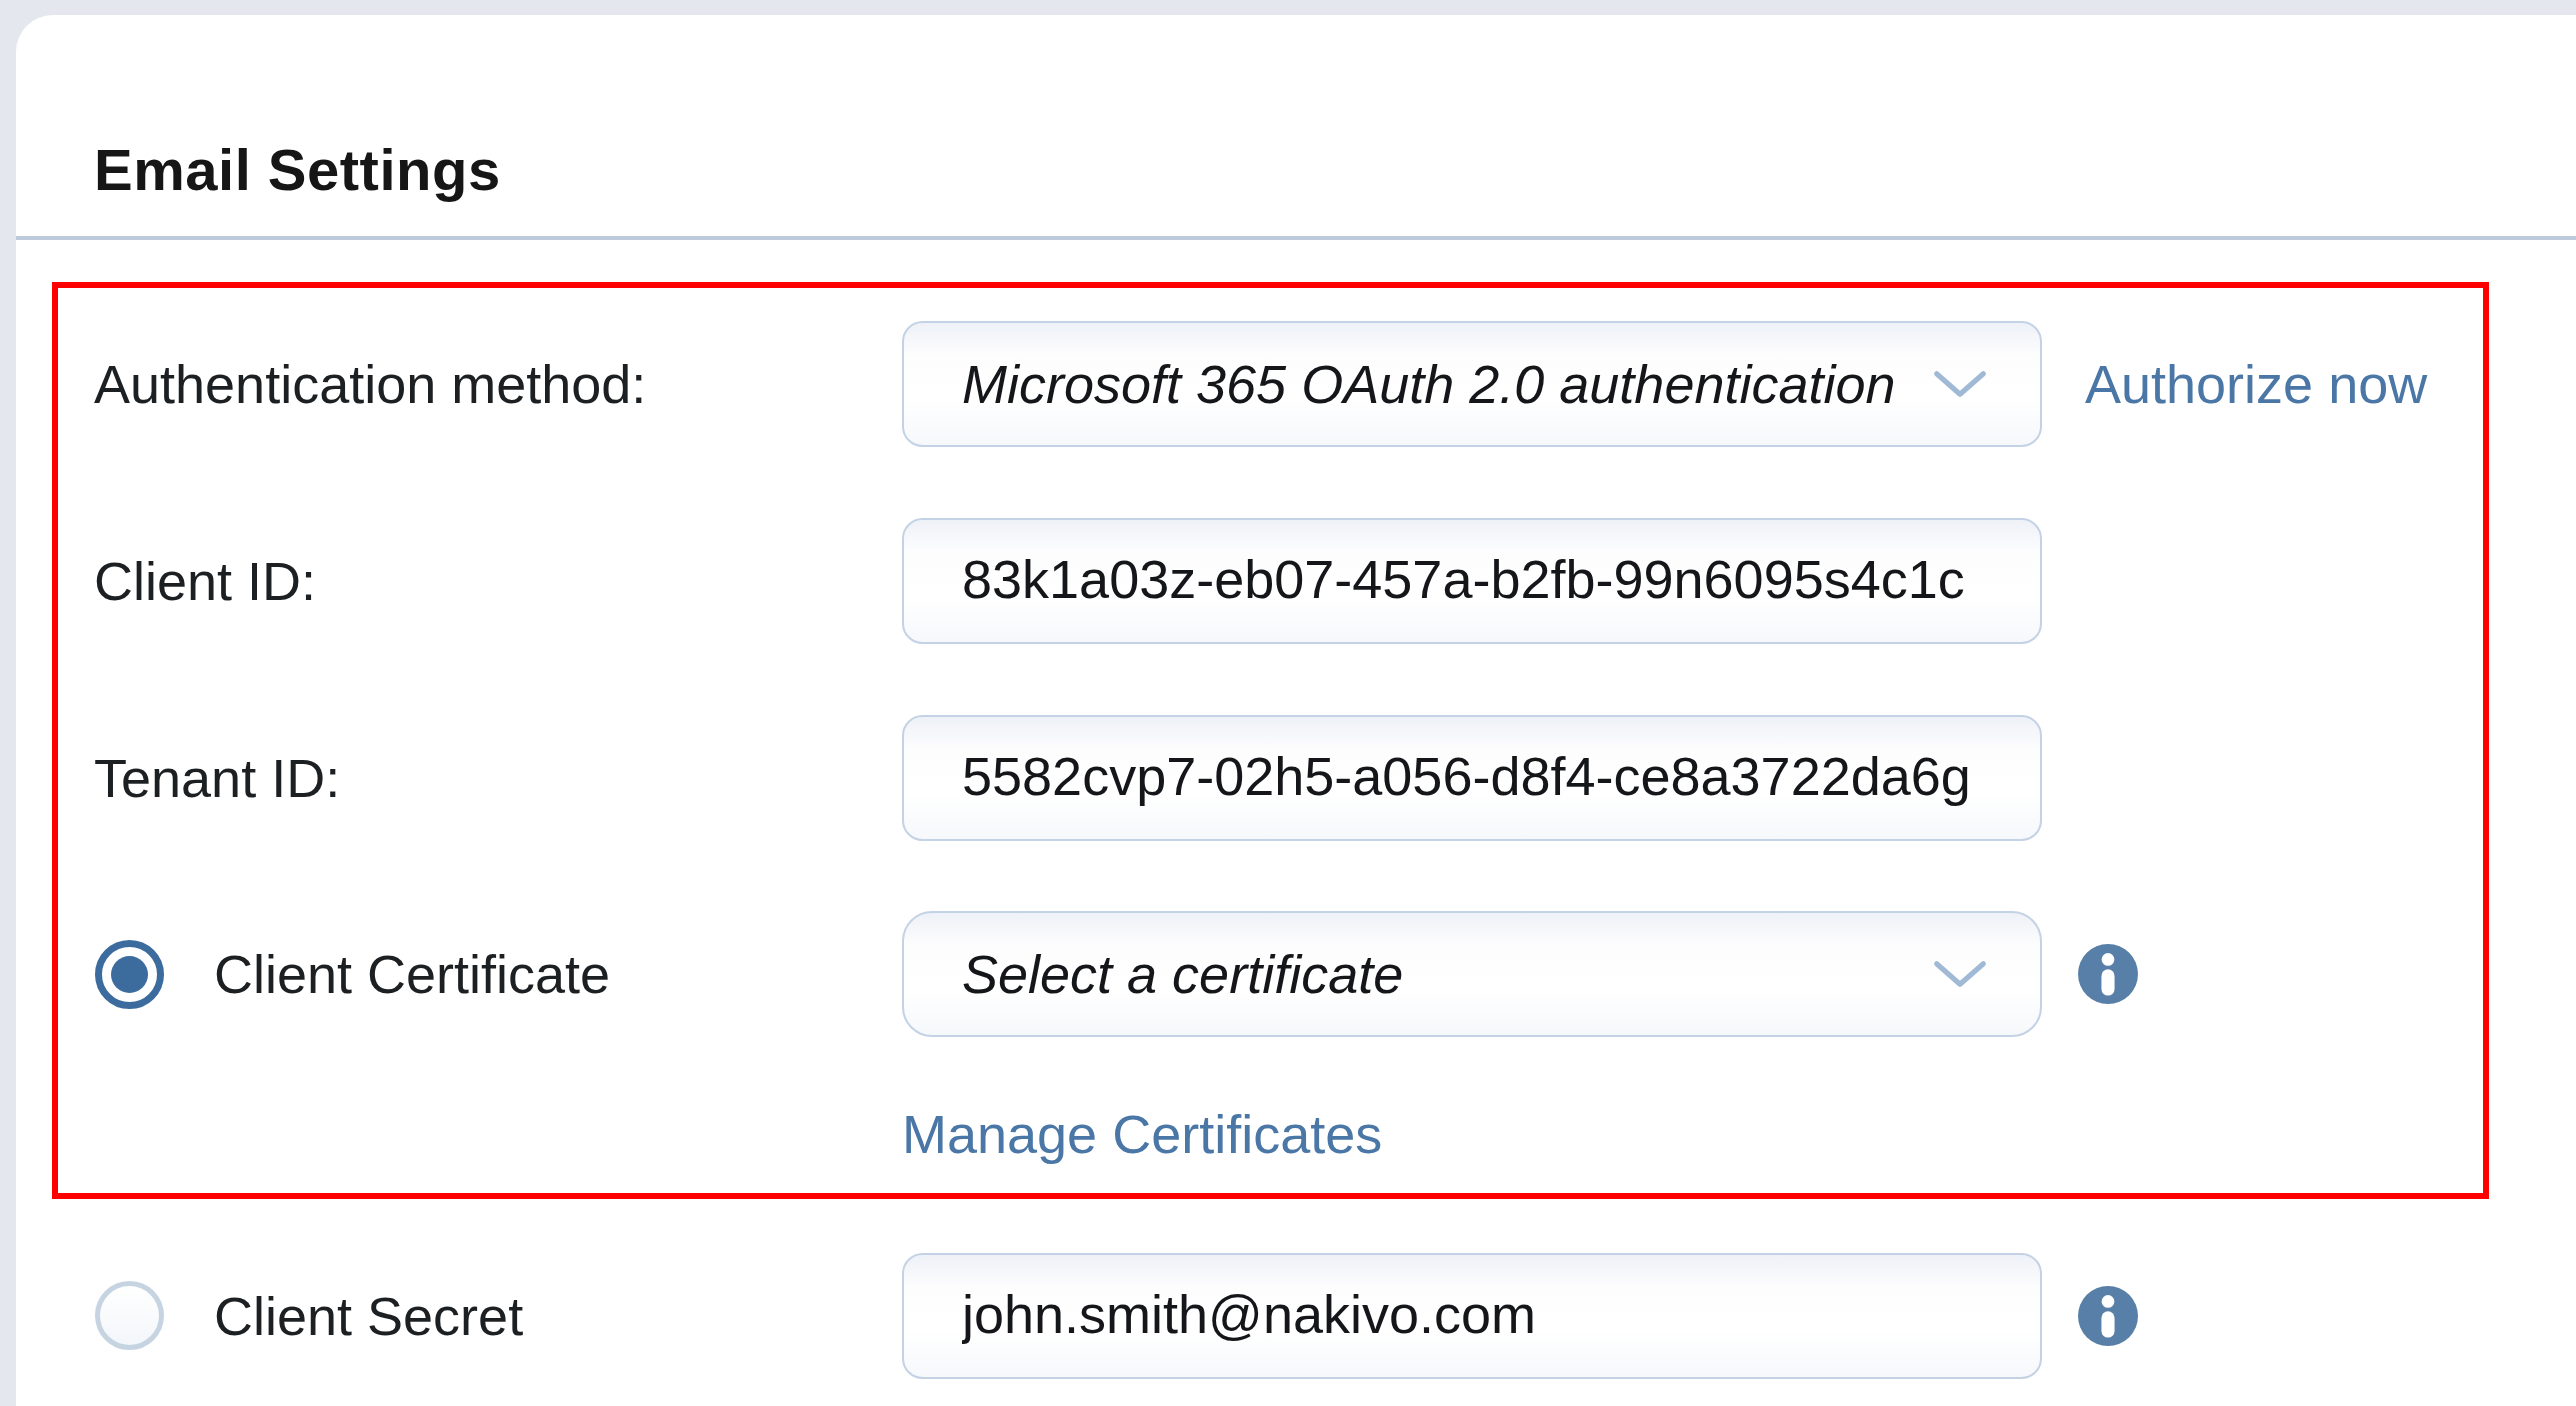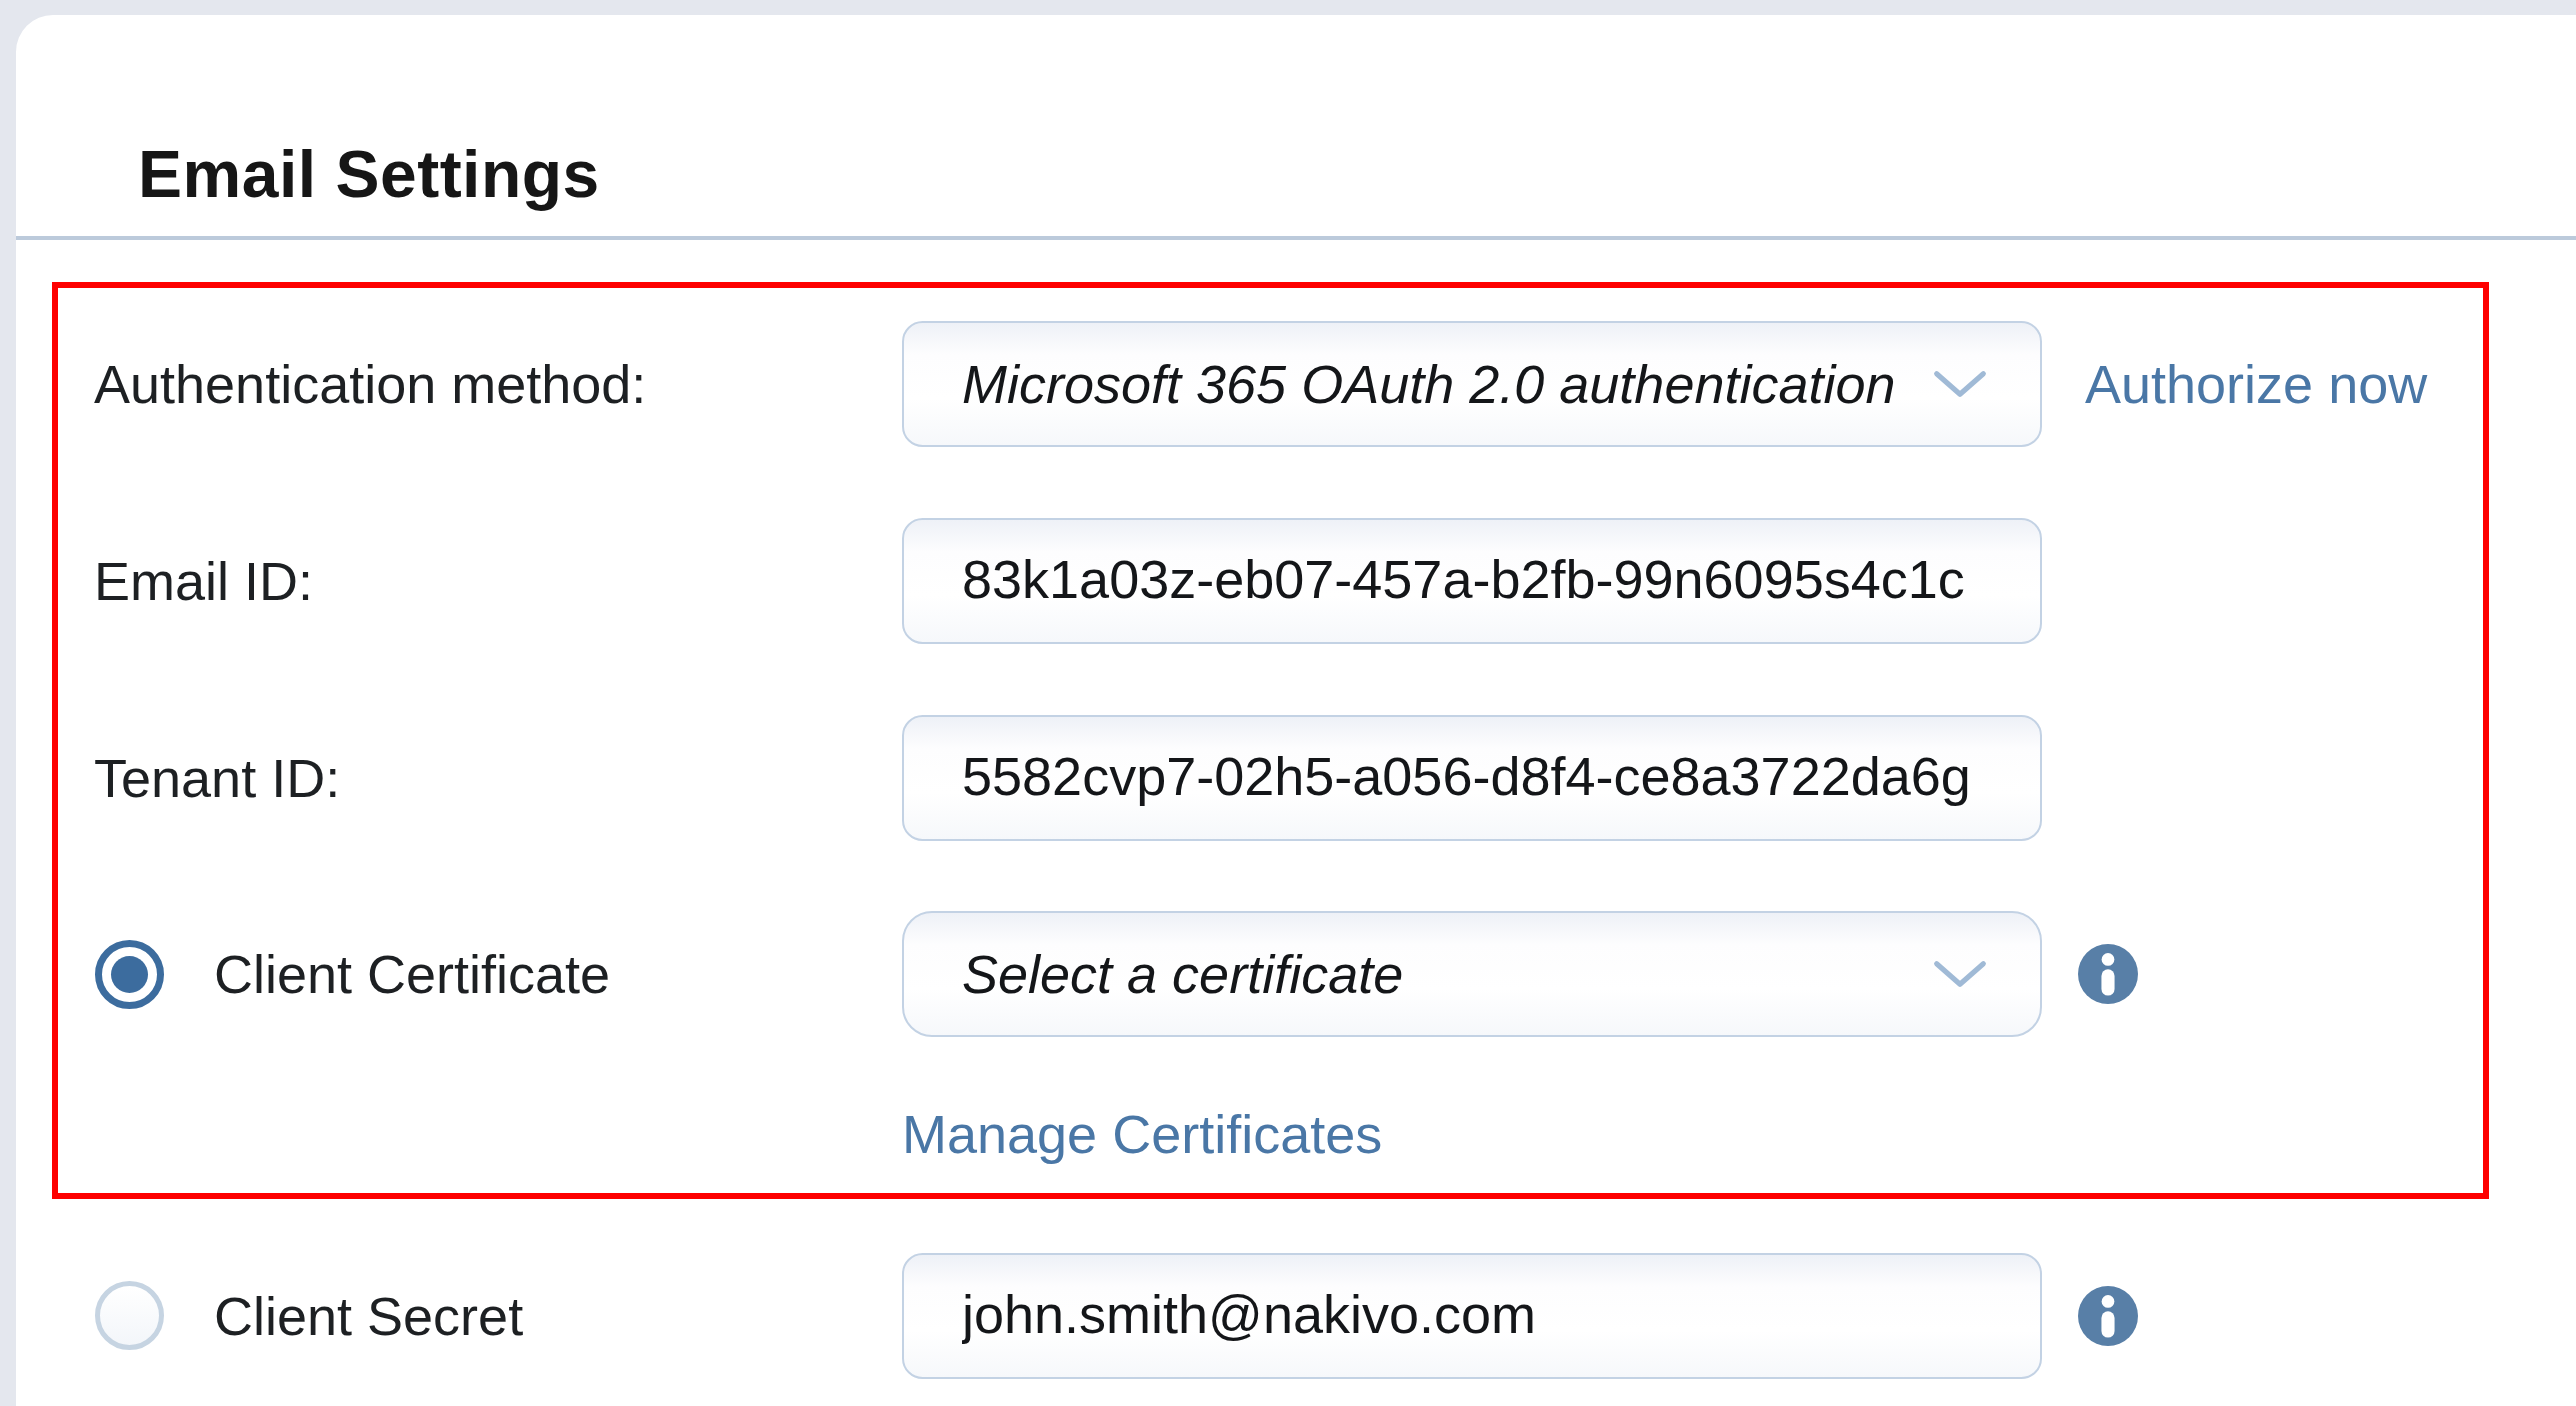--- a/index.html
+++ b/index.html
@@ -11,23 +11,22 @@
     font-family:"Liberation Sans","DejaVu Sans",sans-serif;
     color:#1d2023;
   }
   .card{
     position:absolute;left:16px;top:15px;right:0;bottom:0;
     background:#ffffff;
     border-top-left-radius:37px;
   }
   .page-title{
     position:absolute;left:94px;top:97px;
-    font-size:66px;font-weight:700;color:#161616;line-height:67px;
+    font-size:58px;font-weight:700;color:#161616;line-height:67px;
     letter-spacing:0.5px;
-    margin-left:44px;
   }
   .divider{
     position:absolute;left:16px;right:0;top:236px;height:3.7px;
     background:#bccadb;
   }
   .highlight-box{
     position:absolute;left:52px;top:282px;width:2437px;height:917px;
     border:6.6px solid #fe0000;box-sizing:border-box;
   }
   .field-label{
@@ -89,21 +88,21 @@
 
   <div class="field-label" style="top:321px;">Authentication method:</div>
   <div class="box select" style="top:321px;font-style:italic;">
     <span class="value">Microsoft 365 OAuth 2.0 authentication</span>
     <svg class="chevron" width="56" height="30" viewBox="0 0 60 32">
       <polyline points="5,5 30,27 55,5" fill="none" stroke="#a0bad6" stroke-width="5.5" stroke-linecap="round" stroke-linejoin="round"></polyline>
     </svg>
   </div>
   <a class="link row-centered" style="left:2085px;top:321px;">Authorize now</a>
 
-  <div class="field-label" style="top:518px;">Email ID:</div>
+  <div class="field-label" style="top:518px;">Client ID:</div>
   <input class="box" style="top: 518px;" type="text" readonly="" value="83k1a03z-eb07-457a-b2fb-99n6095s4c1c">
 
   <div class="field-label" style="top:715px;">Tenant ID:</div>
   <input class="box" style="top: 715px;" type="text" readonly="" value="5582cvp7-02h5-a056-d8f4-ce8a3722da6g">
 
   <div class="radio selected" style="top:940px;">
     <span class="dot"></span>
   </div>
   <div class="radio-label" style="top:911px;">Client Certificate</div>
   <div class="box select" style="top:911px;border-radius:30px;">

